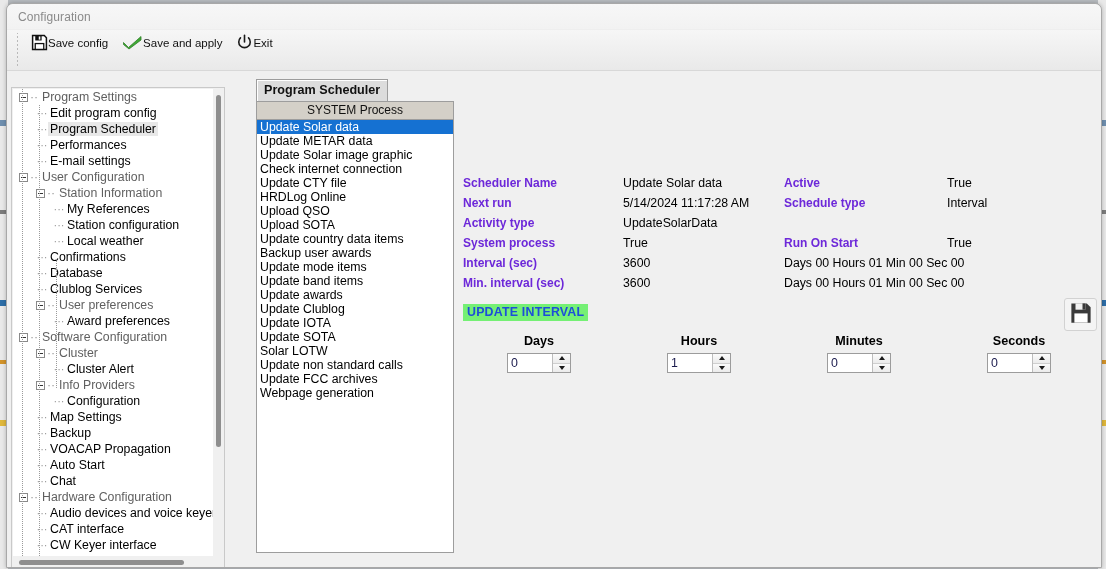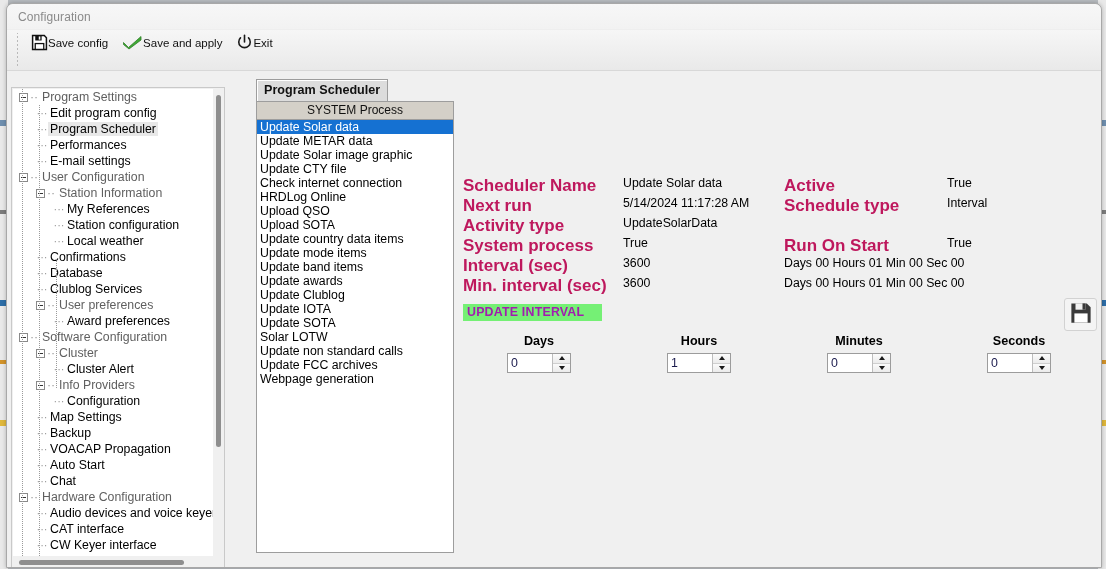--- a/index.html
+++ b/index.html
@@ -245,39 +245,39 @@
     white-space: nowrap;
     cursor: default;
     color: #000;
   }
   .proc-item.selected { background: #1571d2; color: #ffffff; }
 
   
   .detail-label {
     position: absolute;
     font-weight: bold;
-    font-size: 17px;
-    color: #be185d;
+    font-size: 12px;
+    color: #6d28d9;
     white-space: nowrap;
   }
   .detail-value {
     position: absolute;
     font-size: 12.3px;
     color: #000;
     white-space: nowrap;
   }
   #badge-update-interval {
     position: absolute;
     left: 456px;
     top: 233px;
     background: #75f075;
-    color: #a21caf;
+    color: #1d4ed8;
     font-weight: bold;
     font-size: 12.4px;
-    padding: 1px 18px 2px 4px;
+    padding: 1px 4px 2px 4px;
     letter-spacing: .2px;
   }
 
   
   .spin-group { position: absolute; text-align: center; }
   .spin-title {
     font-weight: bold;
     font-size: 12.6px;
     color: #000;
     margin-bottom: 5px;
@@ -446,26 +446,27 @@
     </div>
 
     <div id="tab-header">Program Scheduler</div>
 
     <div id="process-list">
       <div id="process-header">SYSTEM Process</div>
       <div id="process-items">
           <div class="proc-item selected">Update Solar data</div>
           <div class="proc-item">Update METAR data</div>
           <div class="proc-item">Update Solar image graphic</div>
+          <div class="proc-item">Check internet connection</div>
           <div class="proc-item">Update CTY file</div>
-          <div class="proc-item">Check internet connection</div>
           <div class="proc-item">HRDLog Online</div>
           <div class="proc-item">Upload QSO</div>
           <div class="proc-item">Upload SOTA</div>
           <div class="proc-item">Update country data items</div>
+          <div class="proc-item">Backup user awards</div>
           <div class="proc-item">Update mode items</div>
           <div class="proc-item">Update band items</div>
           <div class="proc-item">Update awards</div>
           <div class="proc-item">Update Clublog</div>
           <div class="proc-item">Update IOTA</div>
           <div class="proc-item">Update SOTA</div>
           <div class="proc-item">Solar LOTW</div>
           <div class="proc-item">Update non standard calls</div>
           <div class="proc-item">Update FCC archives</div>
           <div class="proc-item">Webpage generation</div>

